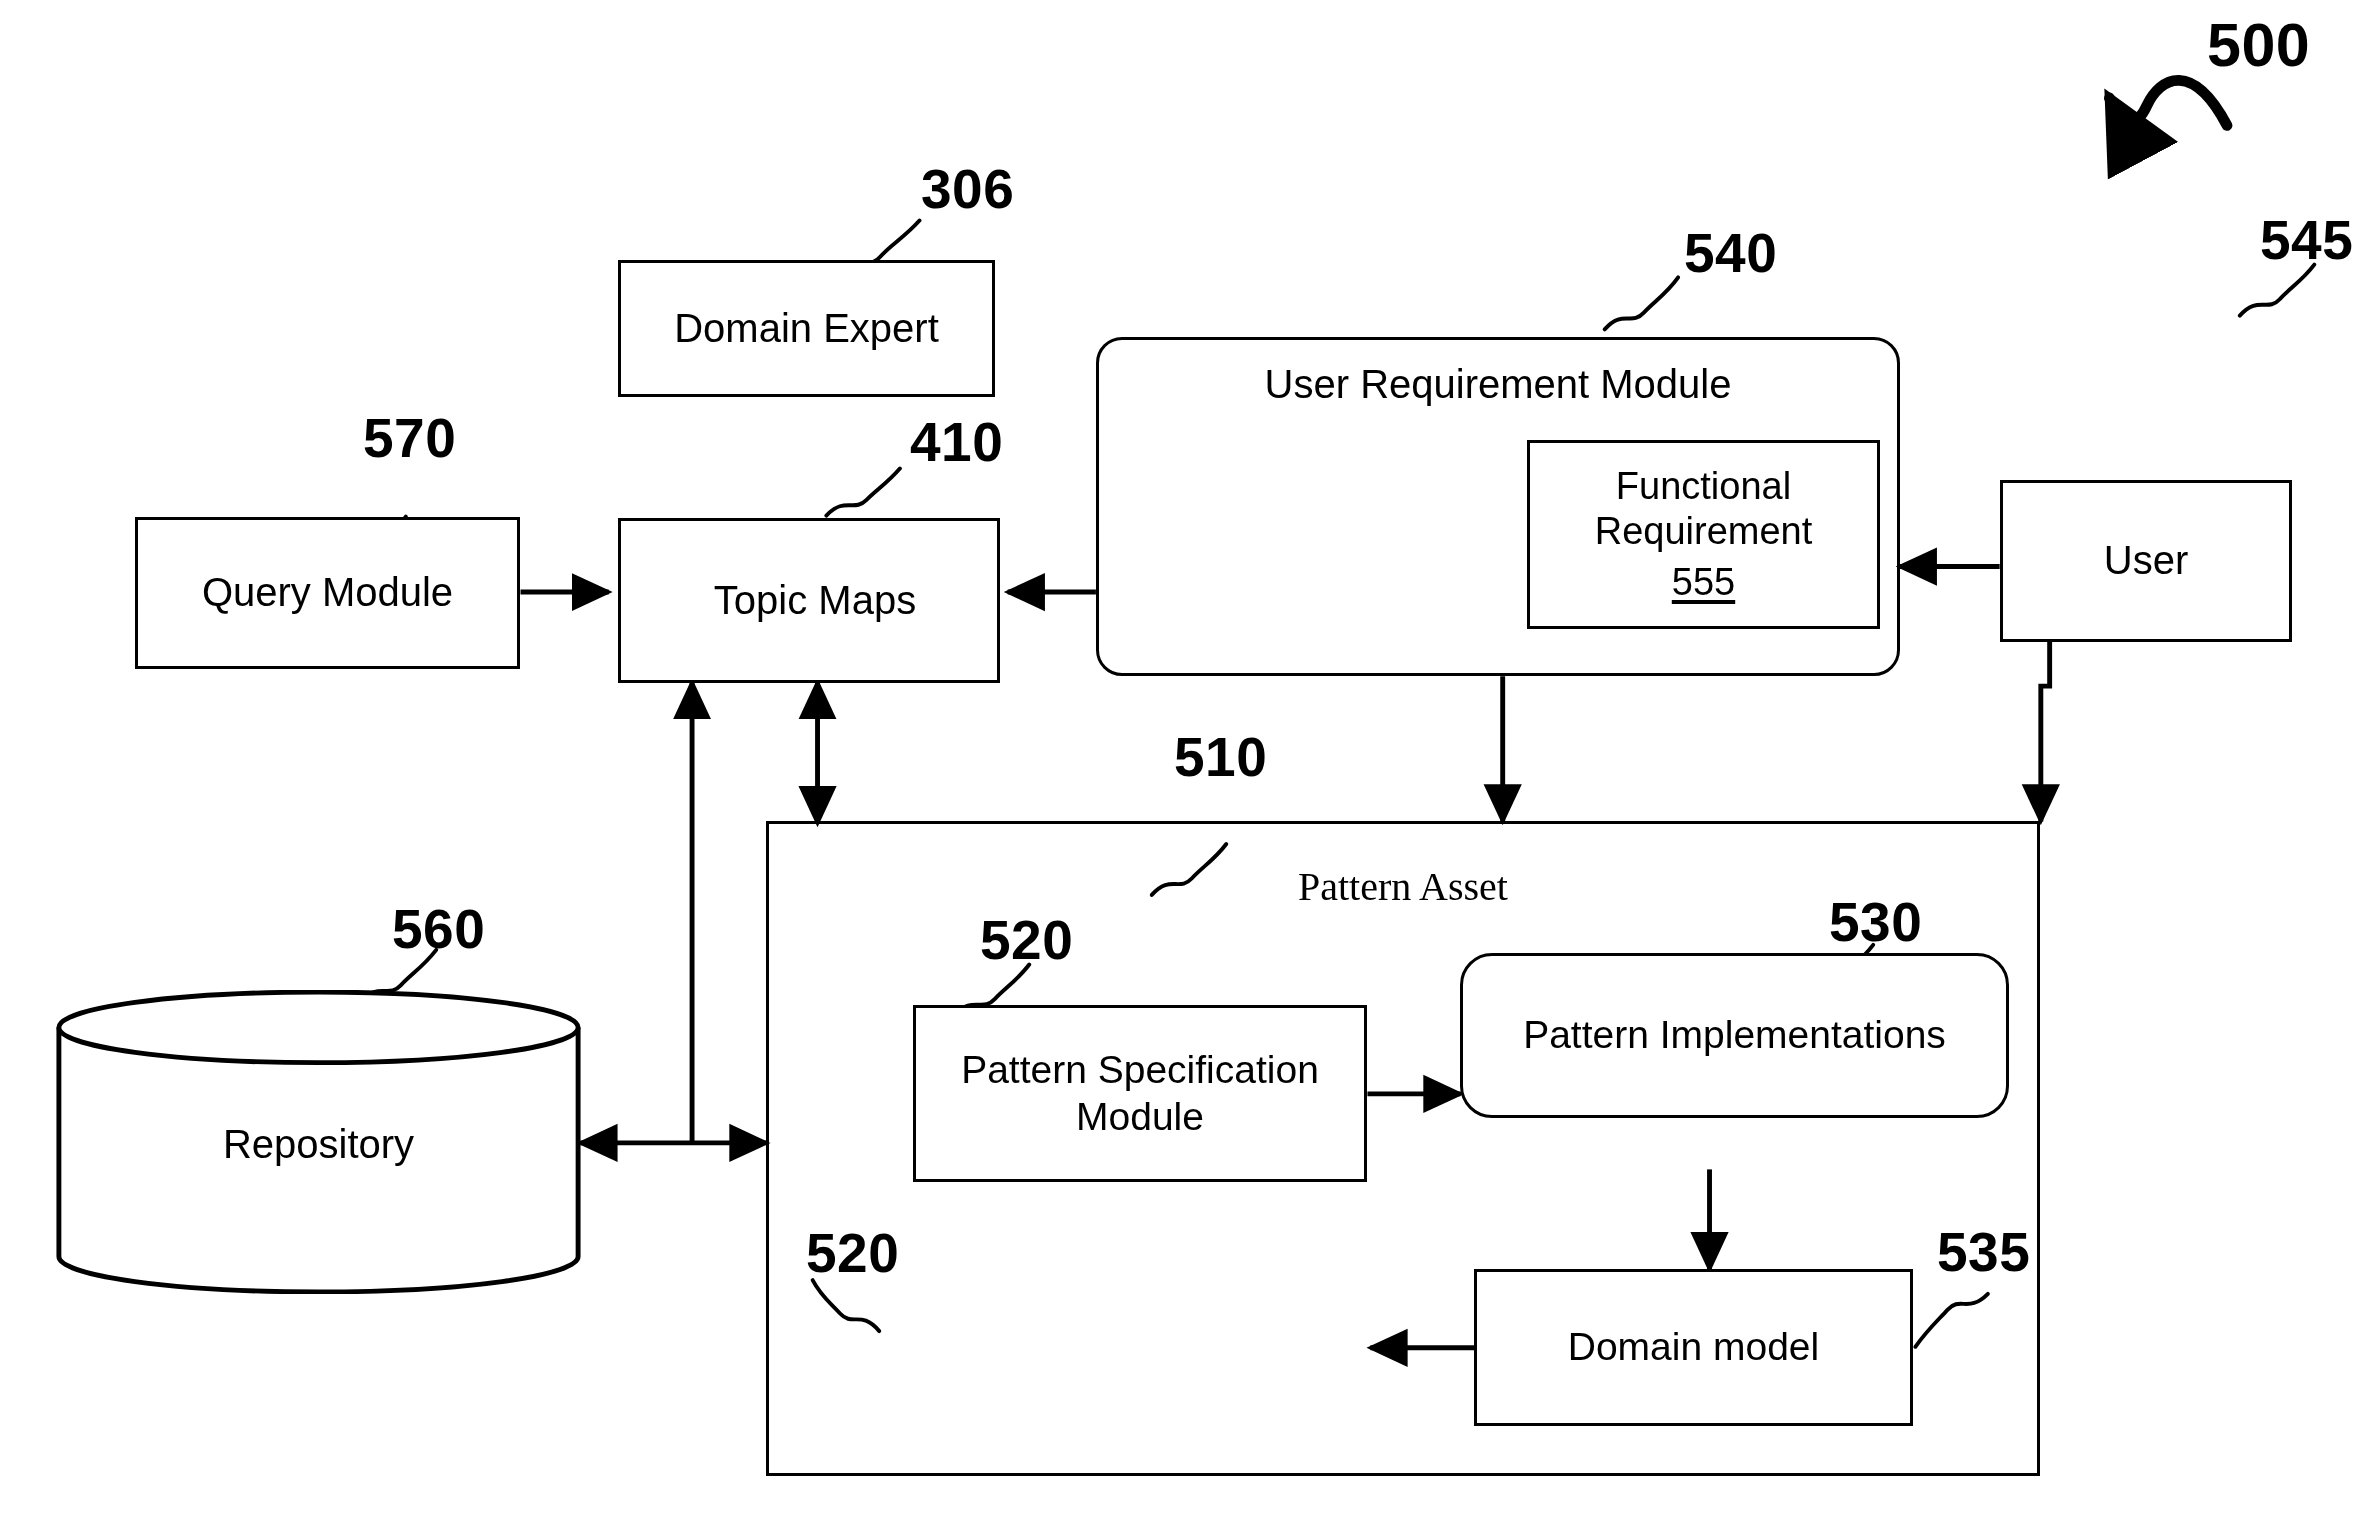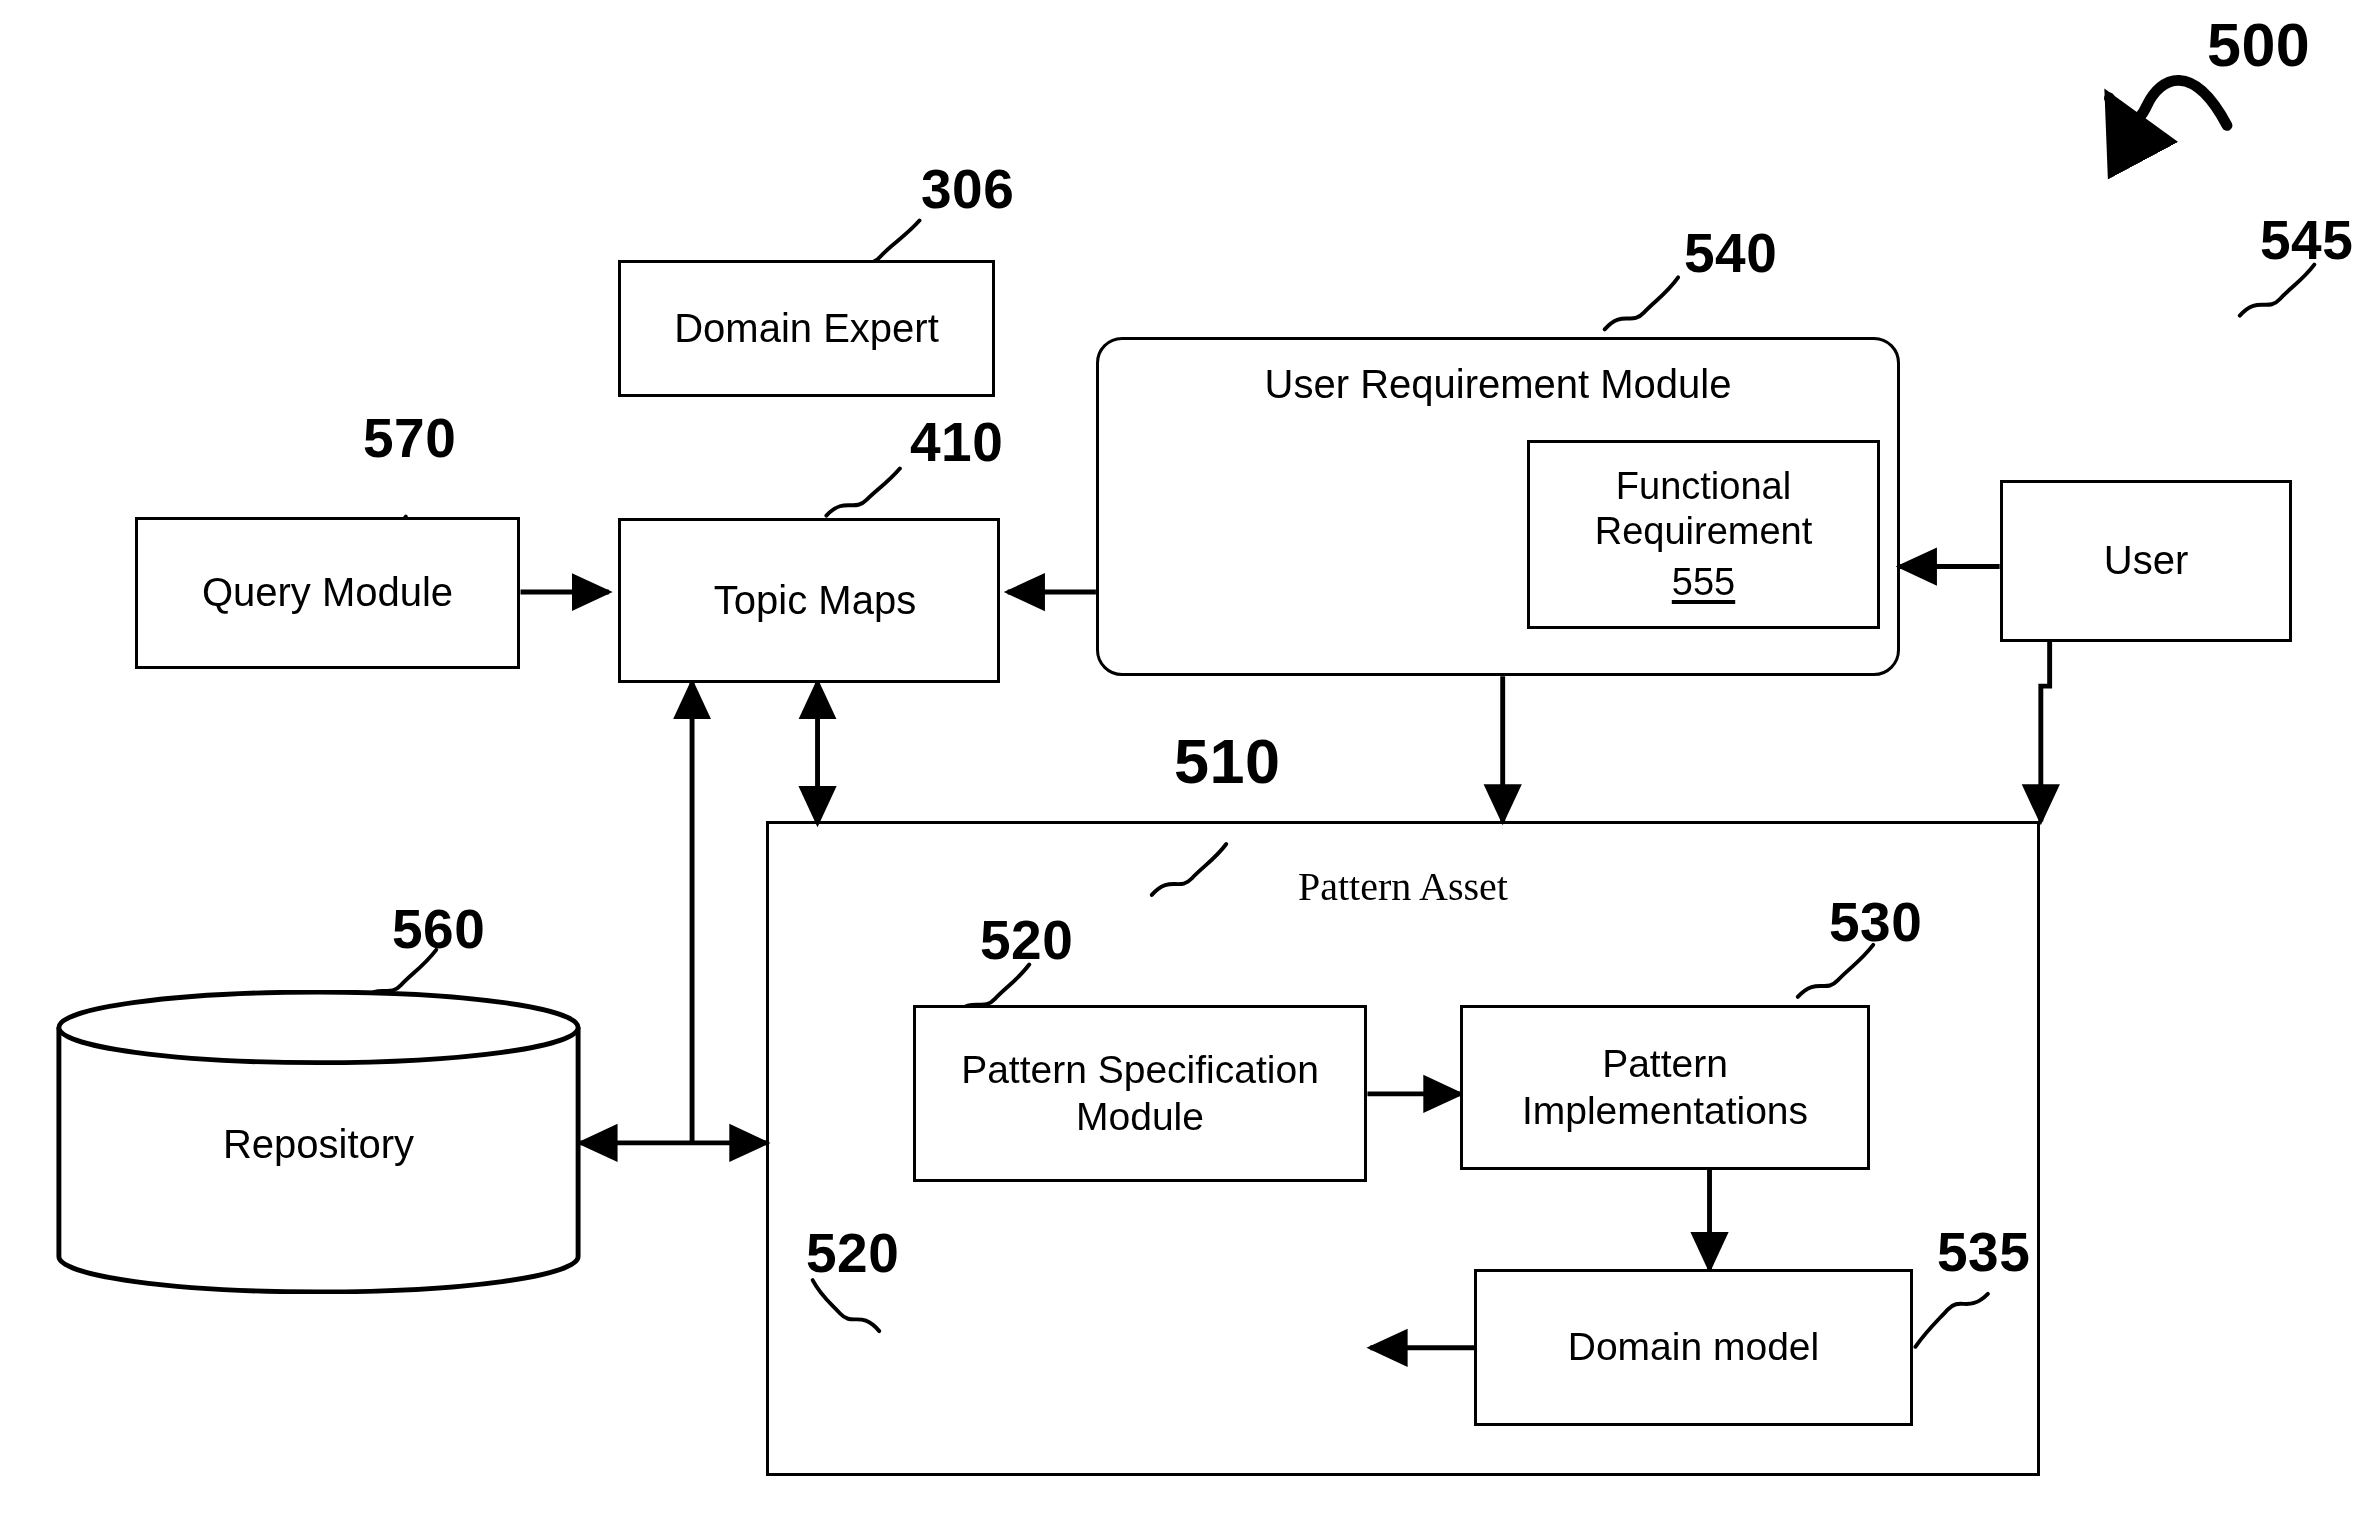--- a/index.html
+++ b/index.html
@@ -176,32 +176,32 @@
 
   <div class="refnum" style="left:392px; top:897px; font-size:55px;">560</div>
   <div class="cylinder" style="left:54px; top:990px; width:529px; height:304px;">
     <svg width="529" height="304" viewBox="0 0 540 310">
       <path d="M5,38 L5,272 A265,36 0 0,0 535,272 L535,38" fill="#ffffff" stroke="#000" stroke-width="5"></path>
       <ellipse cx="270" cy="38" rx="265" ry="36" fill="#ffffff" stroke="#000" stroke-width="5"></ellipse>
     </svg>
     <div class="cyl-label" style="top:132px; font-size:40px;">Repository</div>
   </div>
 
-  <div class="refnum" style="left:1174px; top:725px; font-size:63px;">510</div>
+  <div class="refnum" style="left:1174px; top:725px; font-size:55px;">510</div>
   <div class="container-box" style="left:766px; top:821px; width:1274px; height:655px;">
     <div class="container-title" style="top:39px; font-size:40px;font-family:Liberation Serif, serif;">Pattern Asset</div>
   </div>
 
   <div class="refnum" style="left:980px; top:908px; font-size:55px;">520</div>
   <div class="box" style="left:913px; top:1005px; width:454px; height:177px; font-size:39px;">
     <span class="box-label">Pattern Specification Module</span>
   </div>
 
   <div class="refnum" style="left:1829px; top:890px; font-size:55px;">530</div>
-  <div class="box" style="left:1460px; top:1005px; width:410px; height:165px; font-size:39px;">
+  <div class="box" style="left:1460px; top:953px; width:549px; height:165px; font-size:39px;border-radius:32px;">
     <span class="box-label">Pattern Implementations</span>
   </div>
 
   <div class="refnum" style="left:806px; top:1221px; font-size:55px;">520</div>
 
   <div class="refnum" style="left:1937px; top:1220px; font-size:55px;">535</div>
   <div class="box" style="left:1474px; top:1269px; width:439px; height:157px; font-size:39px;">
     <span class="box-label">Domain model</span>
   </div>
 

